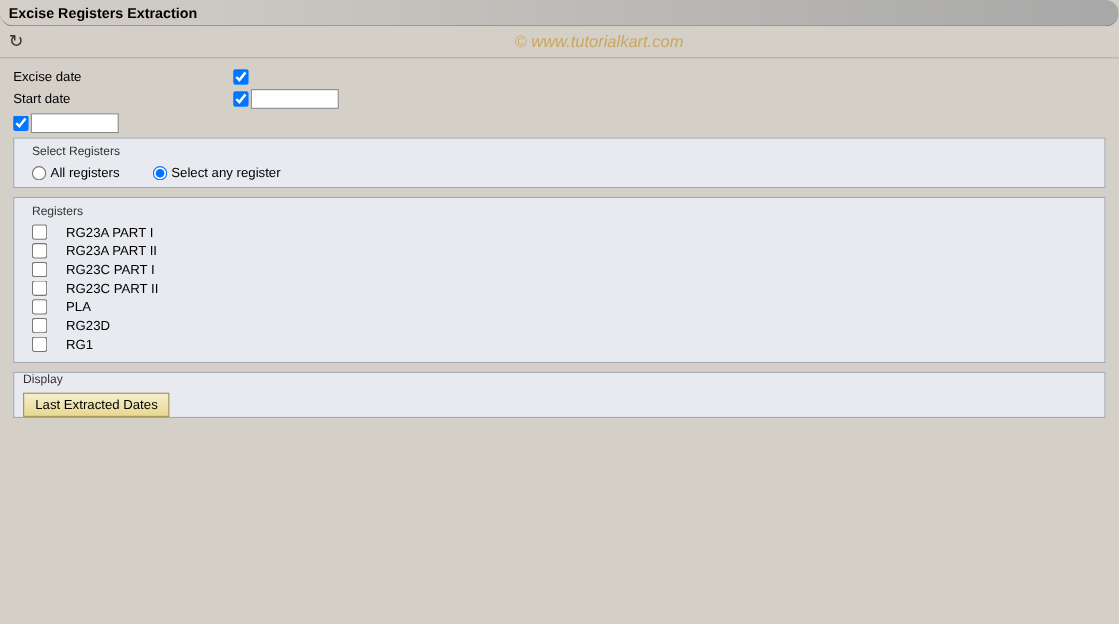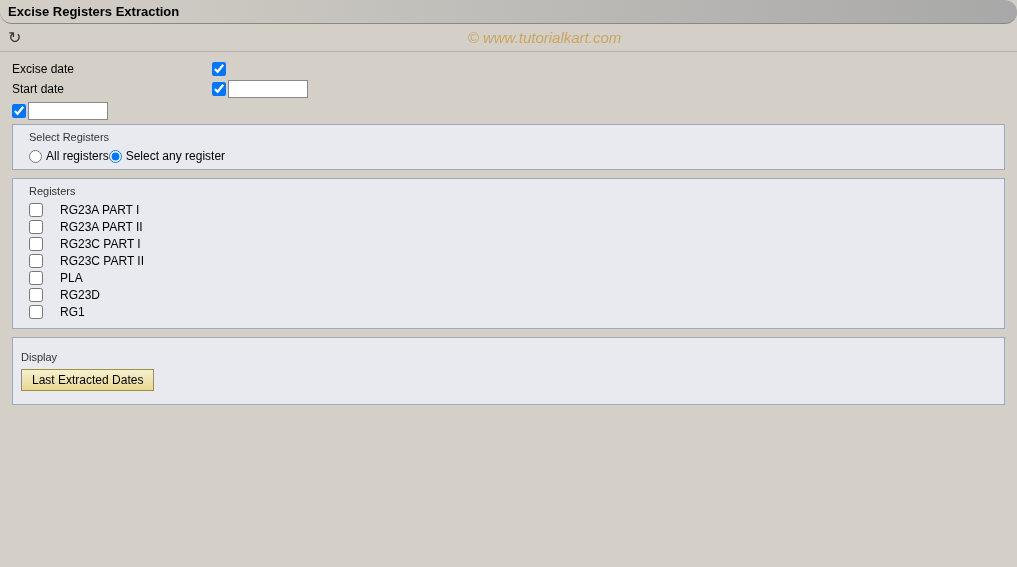--- a/index.html
+++ b/index.html
@@ -73,20 +73,21 @@
       padding: 6px 16px;
     }
     .section-title {
       font-size: 11px;
       color: #333;
       margin-bottom: 6px;
       font-weight: normal;
     }
     .radio-group {
       display: flex;
+      gap: 30px;
     }
     .radio-option {
       display: flex;
       align-items: center;
       gap: 4px;
       font-size: 12px;
     }
     .radio-option input[type="radio"] {
       cursor: pointer;
     }
@@ -99,21 +100,21 @@
     }
     .checkbox-option input[type="checkbox"] {
       width: 14px;
       height: 14px;
       cursor: pointer;
     }
     .display-section {
       border: 1px solid #a0a8b8;
       background-color: #e8eaf0;
       margin-bottom: 8px;
-      padding: 13px 8px;
+      padding: 0 8px;
     }
     .btn-last-extracted {
       background: linear-gradient(to bottom, #f5f0d0, #e8d890);
       border: 1px solid #a09040;
       padding: 3px 10px;
       font-size: 12px;
       cursor: pointer;
       color: #000;
     }
     .clock-icon {

